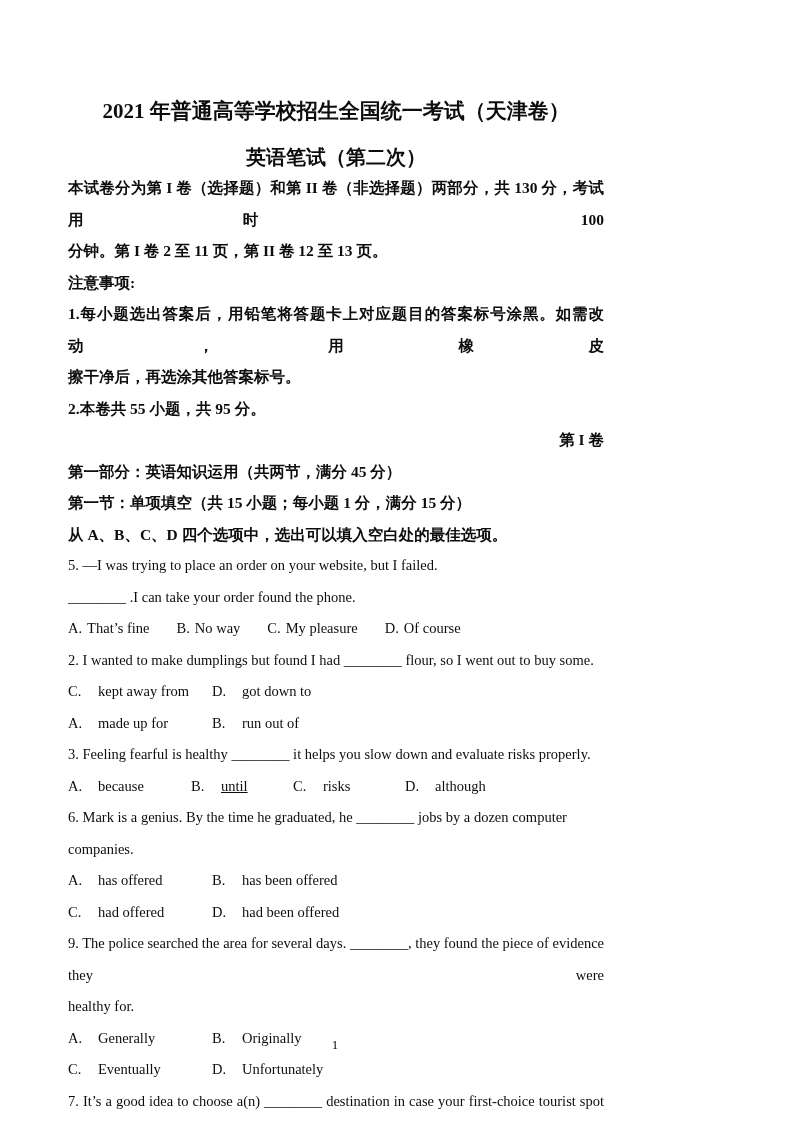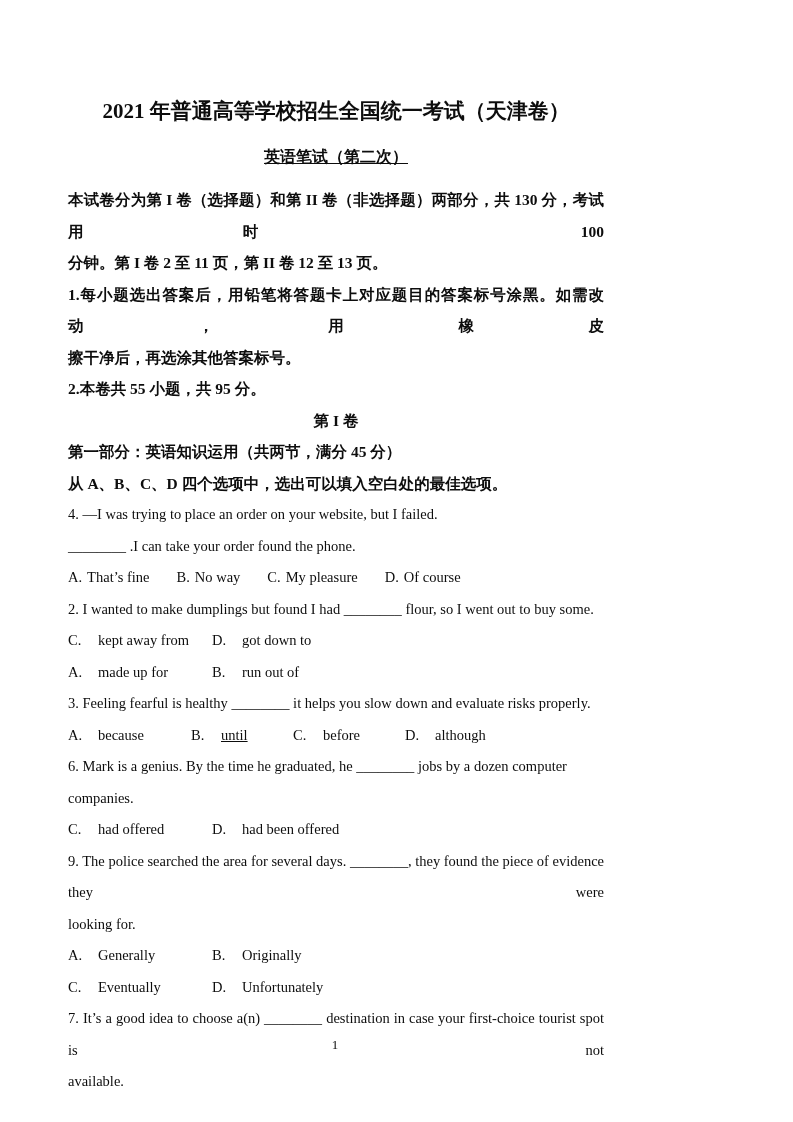--- a/index.html
+++ b/index.html
@@ -19,37 +19,36 @@
   .title {
     margin: 0;
     text-align: center;
     font-size: 21px;
     font-weight: bold;
     line-height: 30px;
   }
   .subtitle {
     margin: 16px 0 0 0;
     text-align: center;
-    font-size: 16px;
+    font-size: 20px;
     font-weight: bold;
     line-height: 30px;
-    text-decoration: underline;
   }
   p { margin: 0; }
   .zh {
     font-size: 15.5px;
     font-weight: bold;
     line-height: 31.5px;
   }
-  .first-zh { margin-top: 12px; }
+  .first-zh { }
   .j {
     text-align: justify;
     text-align-last: justify;
   }
-  .center { text-align: center; }
+  .center { text-align: right; }
   .en {
     font-size: 14.5px;
     font-weight: normal;
     line-height: 31.5px;
   }
   .opt-row {
     display: flex;
     font-size: 14.5px;
     line-height: 31.5px;
     align-items: flex-end;
@@ -76,29 +75,31 @@
 
 <div class="page">
   <div class="content">
 
     <h1 class="title">2021 年普通高等学校招生全国统一考试（天津卷）</h1>
     <h2 class="subtitle">英语笔试（第二次）</h2>
 
     <p class="zh j first-zh">本试卷分为第 I 卷（选择题）和第 II 卷（非选择题）两部分，共 130 分，考试用时 100</p>
     <p class="zh">分钟。第 I 卷 2 至 11 页，第 II 卷 12 至 13 页。</p>
 
+    <p class="zh">注意事项:</p>
     <p class="zh j">1.每小题选出答案后，用铅笔将答题卡上对应题目的答案标号涂黑。如需改动，用橡皮</p>
     <p class="zh">擦干净后，再选涂其他答案标号。</p>
     <p class="zh">2.本卷共 55 小题，共 95 分。</p>
 
     <p class="zh center">第 I 卷</p>
     <p class="zh">第一部分：英语知识运用（共两节，满分 45 分）</p>
+    <p class="zh">第一节：单项填空（共 15 小题；每小题 1 分，满分 15 分）</p>
     <p class="zh">从 A、B、C、D 四个选项中，选出可以填入空白处的最佳选项。</p>
 
-    <p class="en">4. —I was trying to place an order on your website, but I failed.</p>
+    <p class="en">5. —I was trying to place an order on your website, but I failed.</p>
     <p class="en">________ .I can take your order found the phone.</p>
     <div class="opt-row inline-gap">
       <span class="cell"><span class="letter">A.</span><span>That’s fine</span></span>
       <span class="cell"><span class="letter">B.</span><span>No way</span></span>
       <span class="cell"><span class="letter">C.</span><span>My pleasure</span></span>
       <span class="cell"><span class="letter">D.</span><span>Of course</span></span>
     </div>
 
     <p class="en">2. I wanted to make dumplings but found I had ________ flour, so I went out to buy some.</p>
     <div class="opt-row two-col">
@@ -107,32 +108,36 @@
     </div>
     <div class="opt-row two-col">
       <span class="cell cell-1"><span class="letter">A.</span><span>made up for</span></span>
       <span class="cell"><span class="letter">B.</span><span>run out of</span></span>
     </div>
 
     <p class="en">3. Feeling fearful is healthy ________ it helps you slow down and evaluate risks properly.</p>
     <div class="opt-row four-col">
       <span class="cell cell-1"><span class="letter">A.</span><span>because</span></span>
       <span class="cell cell-2"><span class="letter">B.</span><span>until</span></span>
-      <span class="cell cell-3"><span class="letter">C.</span><span>before</span></span>
+      <span class="cell cell-3"><span class="letter">C.</span><span>risks</span></span>
       <span class="cell"><span class="letter">D.</span><span>although</span></span>
     </div>
 
     <p class="en">6. Mark is a genius. By the time he graduated, he ________ jobs by a dozen computer companies.</p>
+    <div class="opt-row two-col">
+      <span class="cell cell-1"><span class="letter">A.</span><span>has offered</span></span>
+      <span class="cell"><span class="letter">B.</span><span>has been offered</span></span>
+    </div>
     <div class="opt-row two-col">
       <span class="cell cell-1"><span class="letter">C.</span><span>had offered</span></span>
       <span class="cell"><span class="letter">D.</span><span>had been offered</span></span>
     </div>
 
     <p class="en j">9. The police searched the area for several days. ________, they found the piece of evidence they were</p>
-    <p class="en">looking for.</p>
+    <p class="en">healthy for.</p>
     <div class="opt-row two-col">
       <span class="cell cell-1"><span class="letter">A.</span><span>Generally</span></span>
       <span class="cell"><span class="letter">B.</span><span>Originally</span></span>
     </div>
     <div class="opt-row two-col">
       <span class="cell cell-1"><span class="letter">C.</span><span>Eventually</span></span>
       <span class="cell"><span class="letter">D.</span><span>Unfortunately</span></span>
     </div>
 
     <p class="en j">7. It’s a good idea to choose a(n) ________ destination in case your first-choice tourist spot is not</p>

